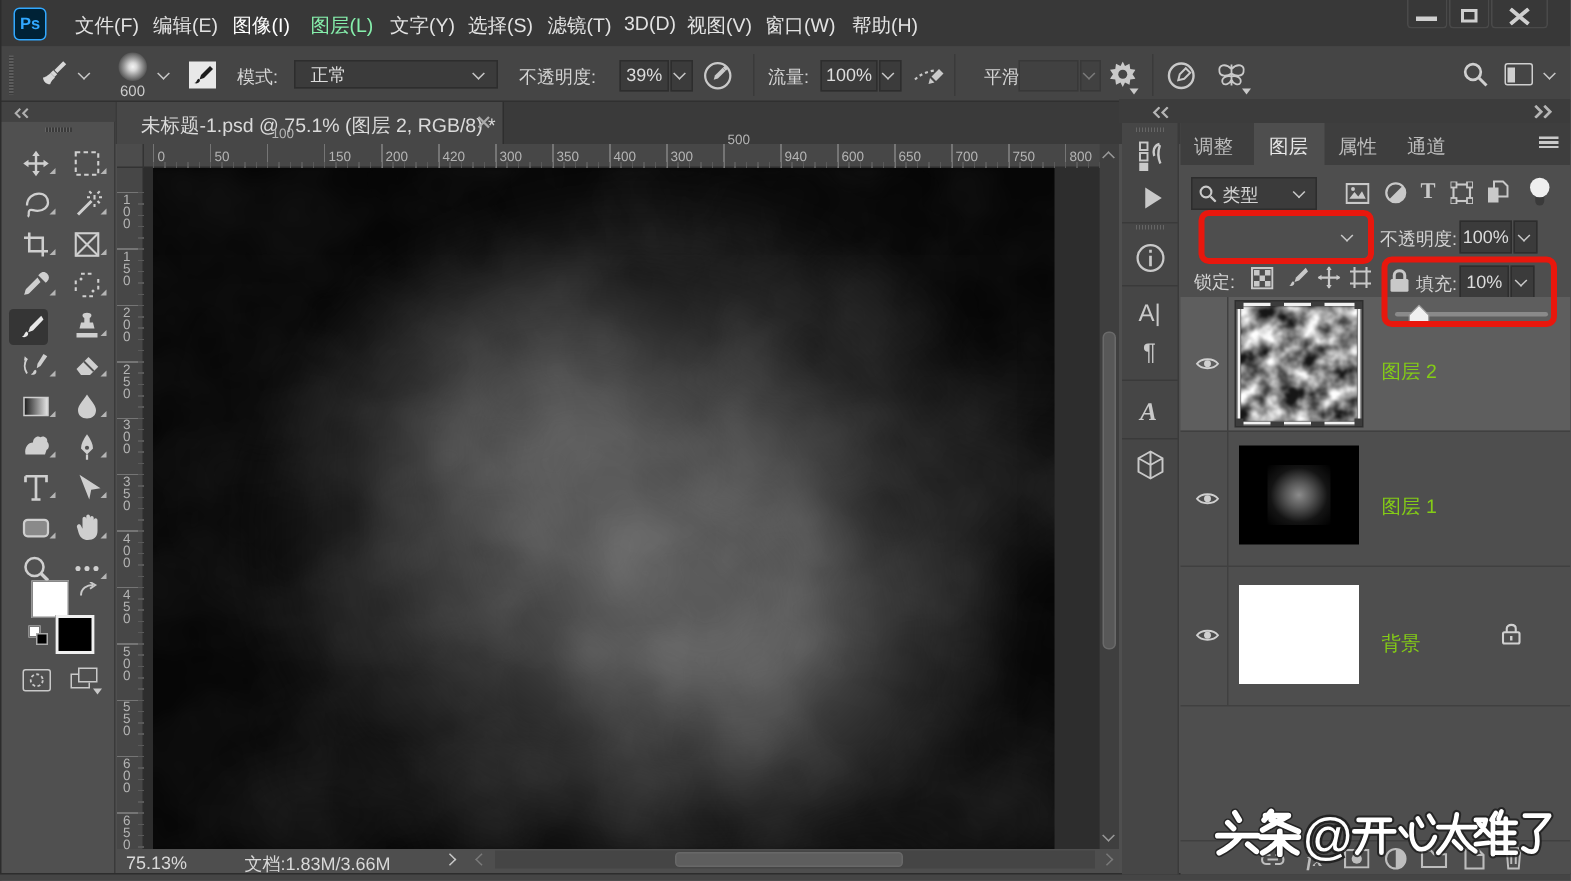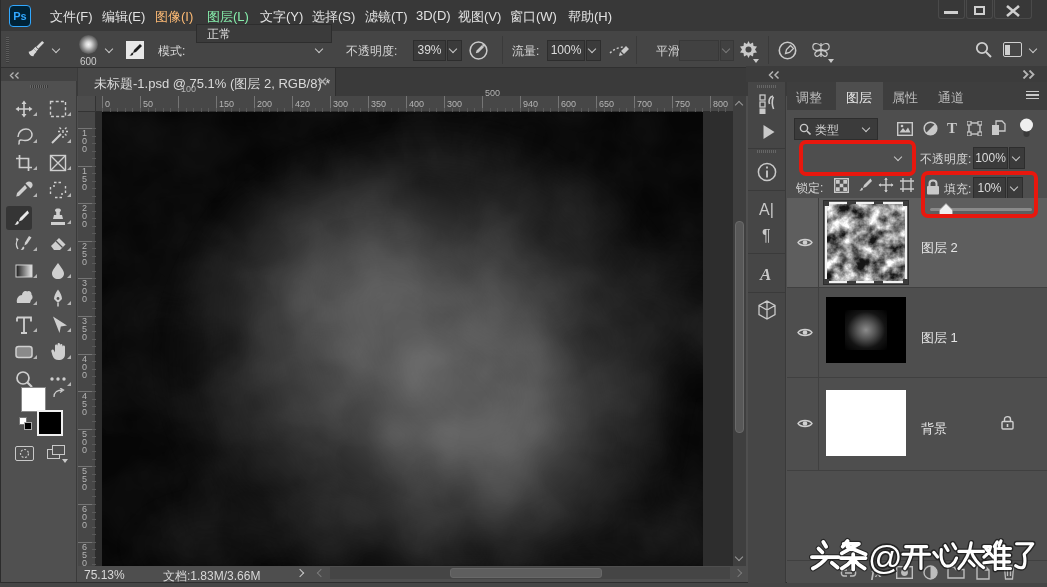--- a/index.html
+++ b/index.html
@@ -1,33 +1,33 @@
 <!DOCTYPE html>
 <html><head><meta charset="utf-8"><style>
 *{margin:0;padding:0;box-sizing:border-box}
 html,body{width:1047px;height:587px;overflow:hidden}
 body{font-family:"Liberation Sans",sans-serif;background:#4f4f4f}
 #app{position:relative;width:1047px;height:587px;overflow:hidden;background:#4f4f4f}
 .abs{position:absolute}
 .t12{font-size:12px;color:#d4d4d4;white-space:nowrap}
-.t13{font-size:13px;color:#e5e5e5;white-space:nowrap}
+.t13{font-size:13px;color:#84cc16;white-space:nowrap}
 .t9{font-size:9px;color:#b4b4b4;white-space:nowrap}
 .fld{background:#3b3b3b;border:1px solid #2d2d2d;color:#dcdcdc;font-size:12px;line-height:18px}
 .ch{display:inline-block;width:6px;height:6px;border-right:1.7px solid #c9c9c9;border-bottom:1.7px solid #c9c9c9;transform:rotate(45deg)}
 .chd{border-color:#7a7a7a}
 .sep{position:absolute;width:1px;background:#3a3a3a}
 svg{display:block}
 </style></head><body>
 <div id="app">
 
 <div class="abs" style="left:0;top:0;width:1047px;height:31px;background:#383838"></div>
 <div class="abs" style="left:9px;top:5px;width:22px;height:22px;background:#002236;border:1px solid #31a8ff;border-radius:4px;color:#31a8ff;font-size:11px;font-weight:bold;text-align:center;line-height:20px">Ps</div>
 <div class="abs t13" style="left:50px;top:8px;color:#e2e2e2">文件(F)</div>
 <div class="abs t13" style="left:102px;top:8px;color:#e2e2e2">编辑(E)</div>
-<div class="abs t13" style="left:155px;top:8px;color:#fdba74">图像(I)</div>
+<div class="abs t13" style="left:155px;top:8px;color:#ffffff">图像(I)</div>
 <div class="abs t13" style="left:207px;top:8px;color:#86efac">图层(L)</div>
 <div class="abs t13" style="left:260px;top:8px;color:#e2e2e2">文字(Y)</div>
 <div class="abs t13" style="left:312px;top:8px;color:#e2e2e2">选择(S)</div>
 <div class="abs t13" style="left:365px;top:8px;color:#e2e2e2">滤镜(T)</div>
 <div class="abs t13" style="left:416px;top:8px;color:#e2e2e2">3D(D)</div>
 <div class="abs t13" style="left:458px;top:8px;color:#e2e2e2">视图(V)</div>
 <div class="abs t13" style="left:510px;top:8px;color:#e2e2e2">窗口(W)</div>
 <div class="abs t13" style="left:568px;top:8px;color:#e2e2e2">帮助(H)</div>
 
 <div class="abs" style="left:938px;top:0;width:27px;height:19px;border:1px solid #4a4a4a;border-top:none;border-radius:0 0 3px 3px"></div>
@@ -54,21 +54,21 @@
 <div class="abs" style="left:79px;top:35px;width:19px;height:19px;border-radius:50%;background:radial-gradient(circle,#f4f4f4 0%,#d8d8d8 20%,#8e8e8e 48%,#5c5c5c 68%,#474747 82%,#454545 100%)"></div>
 <div class="abs t9" style="left:80px;top:56px;font-size:10px;color:#cccccc">600</div>
 <span class="abs ch" style="left:106px;top:46px"></span>
 
 <div class="abs" style="left:126px;top:41px;width:18px;height:18px;background:#e8e8e8"></div>
 <svg class="abs" style="left:126px;top:41px" width="18" height="18" viewBox="0 0 18 18">
       <path d="M14 3 L8 9 L7 12 L10 11 L16 5 Z" fill="#1d1d1d"></path>
       <path d="M6.3 11.5 C5 12 5.5 14 3.5 14.3 C5.5 15.2 7.5 14 7.3 12.2 Z" fill="#1d1d1d"></path>
     </svg>
 <div class="abs t12" style="left:158px;top:43px">模式:</div>
-<div class="abs fld" style="left:196px;top:24px;width:136px;height:19px;padding-left:10px">正常</div>
+<div class="abs fld" style="left:196px;top:40px;width:136px;height:19px;padding-left:10px">正常</div>
 <span class="abs ch" style="left:316px;top:46px"></span>
 <div class="abs t12" style="left:346px;top:43px">不透明度:</div>
 <div class="abs fld" style="left:413px;top:40px;width:33px;height:21px;text-align:center">39%</div>
 <div class="abs fld" style="left:447px;top:40px;width:15px;height:21px"></div>
 <span class="abs ch" style="left:450px;top:46px"></span>
 
 <svg class="abs" style="left:468px;top:40px" width="21" height="21" viewBox="0 0 21 21">
       <circle cx="10.5" cy="10.5" r="8.4" fill="none" stroke="#c9c9c9" stroke-width="1.5"></circle>
       <path d="M13.8 5.2 L8.6 10.4 L7.8 13.2 L10.6 12.4 L15.8 7.2 Z" fill="#c9c9c9"></path>
       <path d="M14.6 4.4 L16.6 6.4" stroke="#c9c9c9" stroke-width="2"></path>

